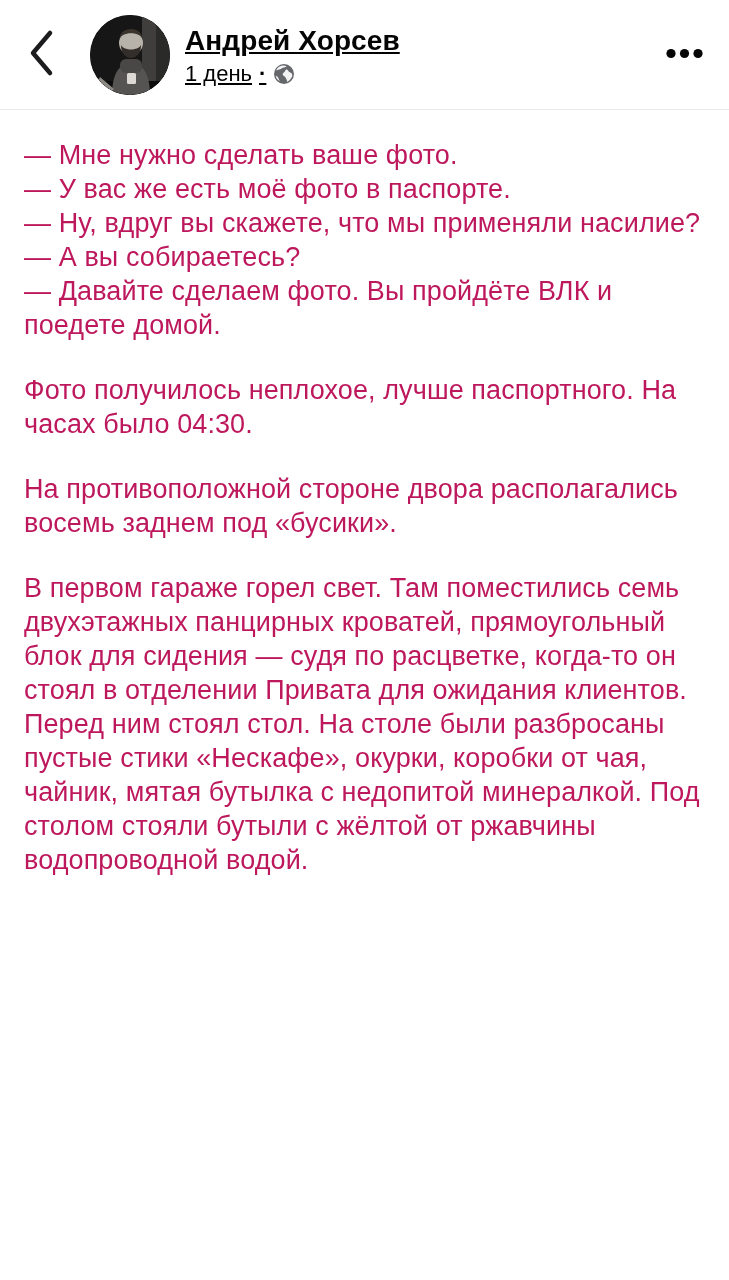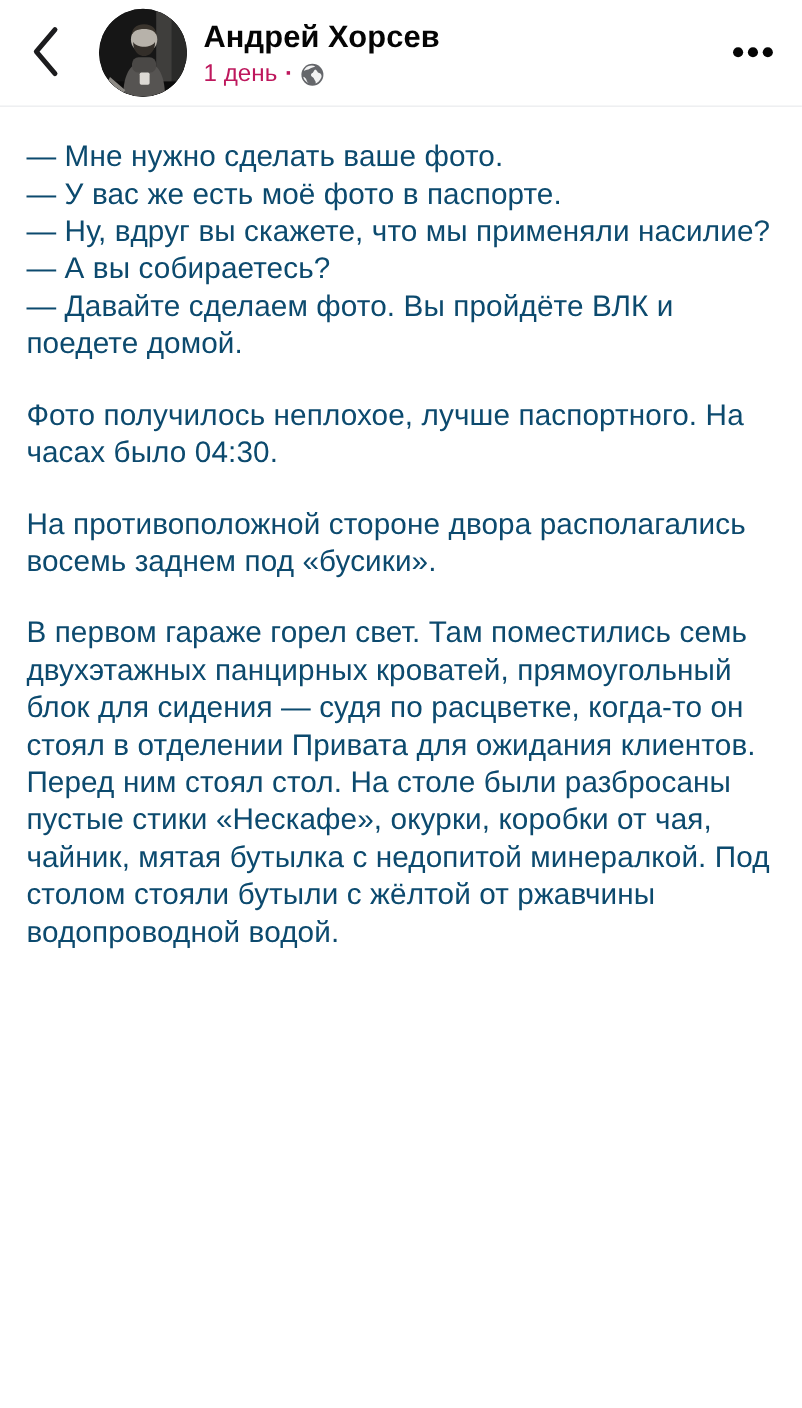--- a/index.html
+++ b/index.html
@@ -12,24 +12,25 @@
     height: 1280px;
     margin: 0 auto;
     background: #ffffff;
     overflow: hidden;
   }
 
   
   .header {
     display: flex;
     align-items: center;
-    height: 97px;
+    height: 110px;
     padding: 0 26px 0 28px;
     border-bottom: 1px solid #e7e9ec;
     background: #ffffff;
+    text-decoration: underline;
   }
   .back-btn {
     background: none;
     border: none;
     width: 26px;
     height: 48px;
     padding: 0;
     margin-right: 36px;
     cursor: pointer;
     display: flex;
@@ -52,40 +53,40 @@
     font-weight: 700;
     line-height: 34px;
     color: #050505;
     letter-spacing: 0.1px;
     cursor: pointer;
   }
   .sub-row {
     display: flex;
     align-items: center;
     margin-top: 2px;
-    color: #be185d;
+    color: #000000;
     font-size: 22px;
     line-height: 28px;
   }
   .sub-sep { margin: 0 7px; font-weight: 700; }
   .globe { width: 22px; height: 22px; display: block; margin-top: 1px; }
   .more-btn {
     background: none;
     border: none;
     padding: 0;
     cursor: pointer;
     display: flex;
     align-items: center;
     height: 40px;
   }
 
   
   .post {
     padding: 28px 23px 0 24px;
-    color: #0c4a6e;
+    color: #be185d;
   }
   .post p {
     font-size: 27px;
     line-height: 34px;
     white-space: pre-line;
     margin: 0 0 31px 0;
     letter-spacing: 0.1px;
   }
   .post p:last-child { margin-bottom: 0; }
 </style>

